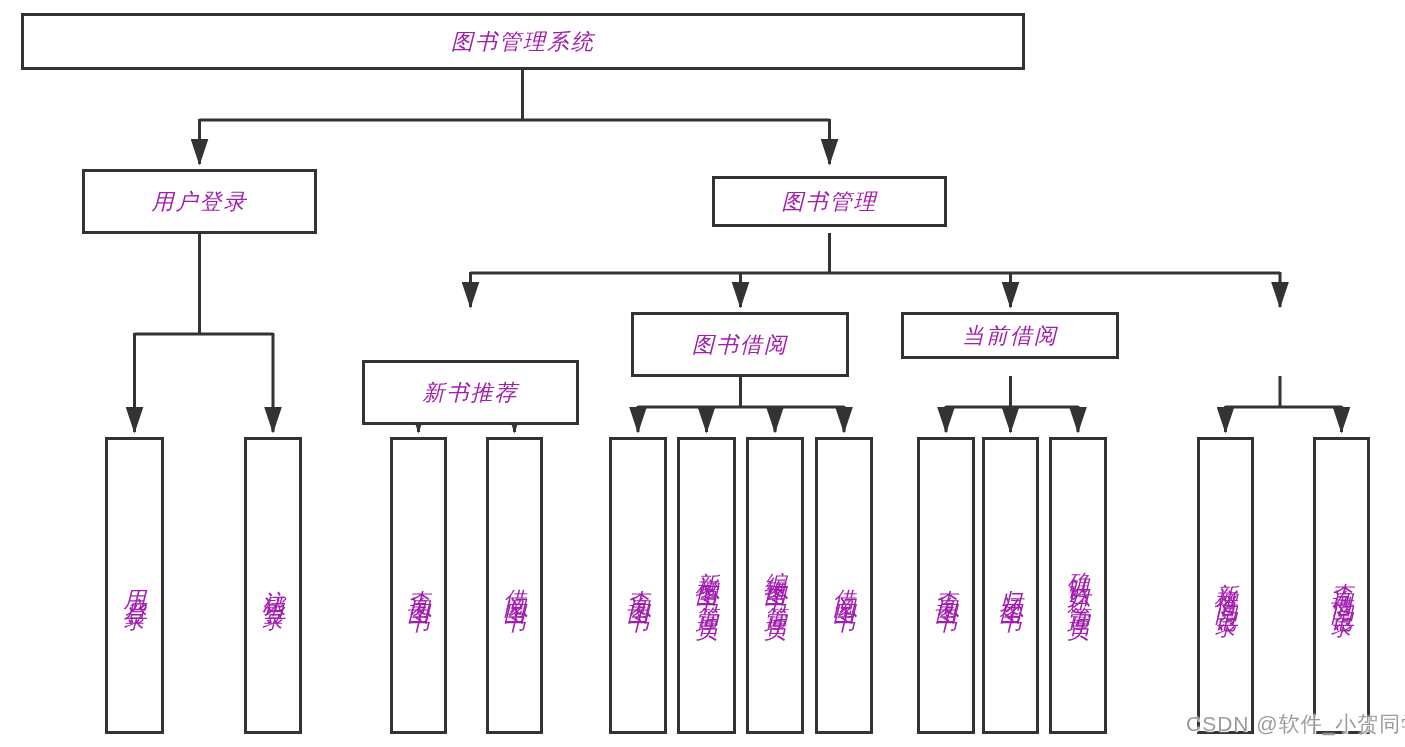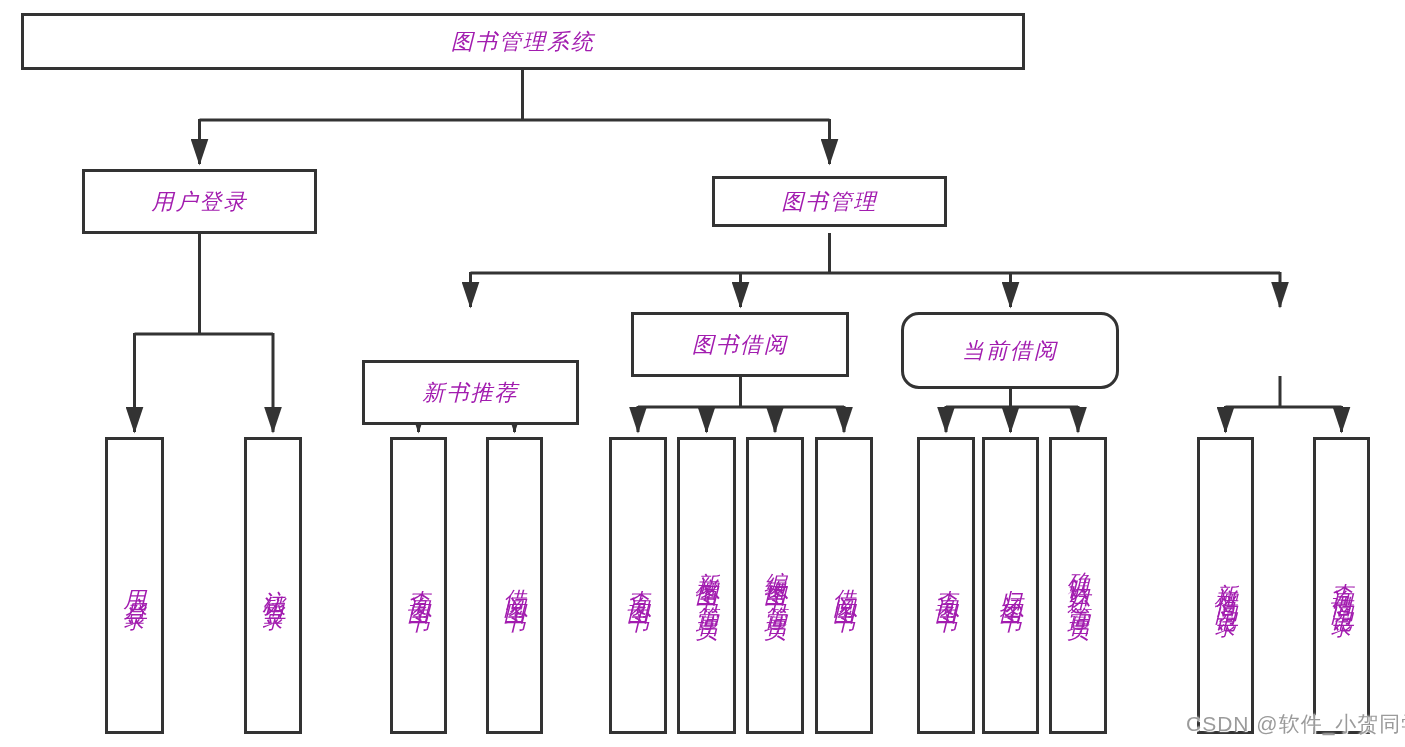--- a/index.html
+++ b/index.html
@@ -112,21 +112,21 @@
     </g>
   </svg>
 
   <div class="box" style="left:21px; top:13px; width:1004px; height:57px;">图书管理系统</div>
 
   <div class="box" style="left:82px; top:169px; width:235px; height:65px;">用户登录</div>
   <div class="box" style="left:712px; top:176px; width:235px; height:51px;">图书管理</div>
 
   <div class="box" style="left:362px; top:312px; width:217px; height:65px;margin-top:48px;">新书推荐</div>
   <div class="box" style="left:631px; top:312px; width:218px; height:65px;">图书借阅</div>
-  <div class="box" style="left:901px; top:312px; width:218px; height:77px;border-radius:18px;">当前借阅</div>
+  <div class="box" style="left:901px; top:312px; width:218px; height:47px;">当前借阅</div>
 
   <div class="box vbox" style="left:105px; top:437px; width:59px; height:297px;">用户登录</div>
   <div class="box vbox" style="left:244px; top:437px; width:58px; height:297px;">注销登录</div>
 
   <div class="box vbox" style="left:390px; top:437px; width:57px; height:297px;">查询图书</div>
   <div class="box vbox" style="left:486px; top:437px; width:57px; height:297px;">借阅图书</div>
 
   <div class="box vbox" style="left:609px; top:437px; width:58px; height:297px;">查询图书</div>
   <div class="box vbox" style="left:677px; top:437px; width:59px; height:297px;">新增图书（管理员）</div>
   <div class="box vbox" style="left:746px; top:437px; width:58px; height:297px;">编辑图书（管理员）</div>

